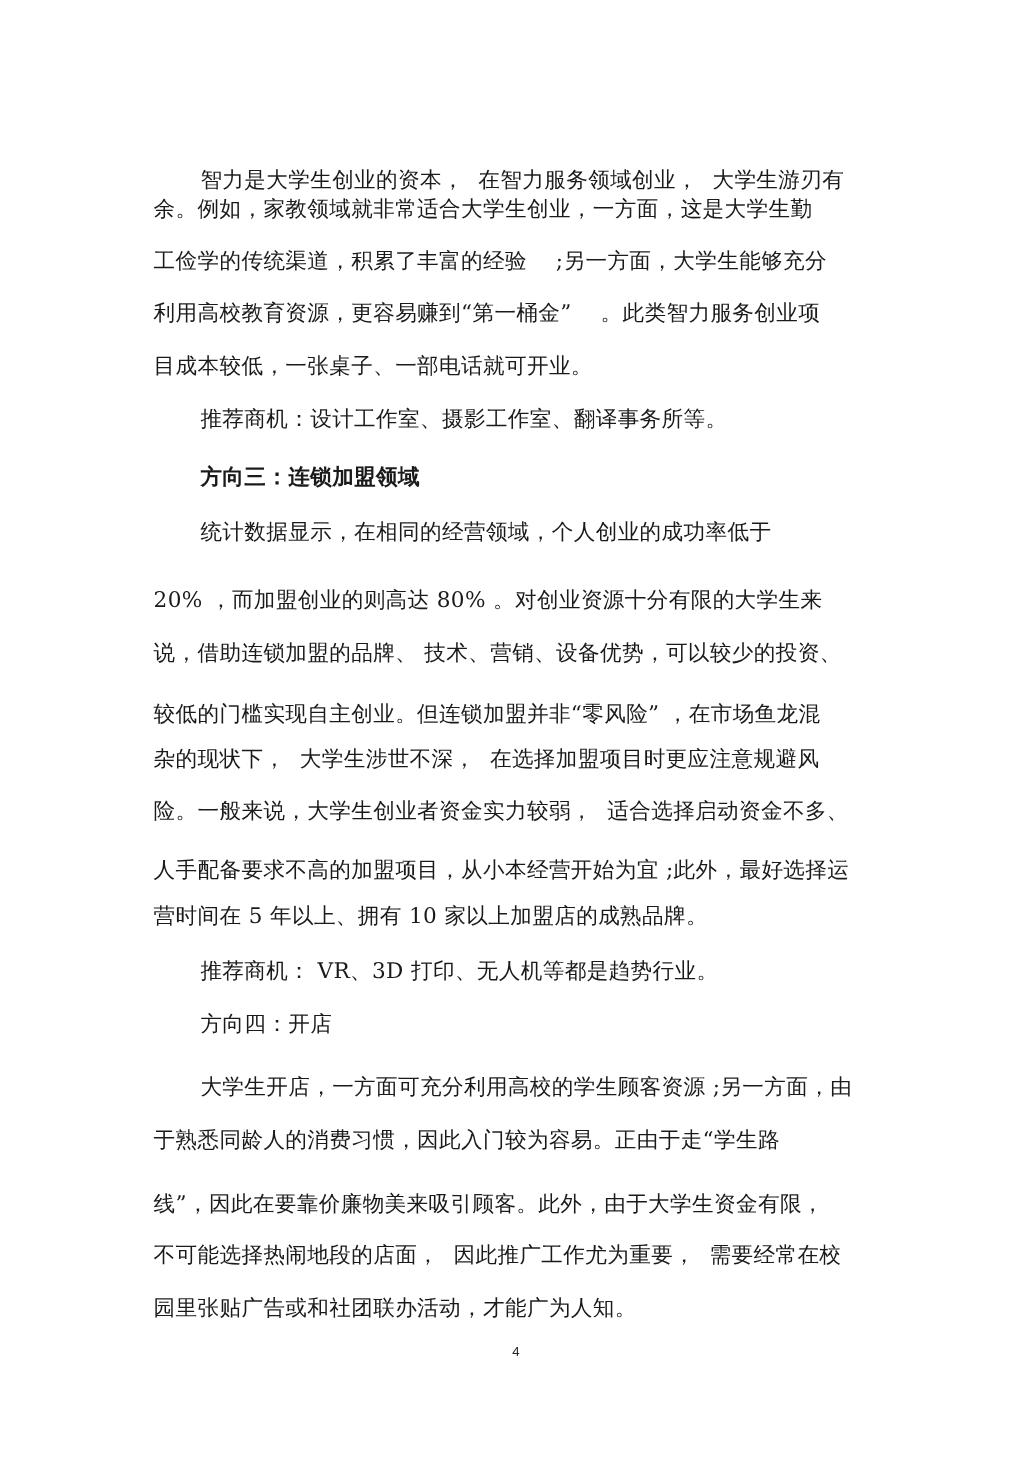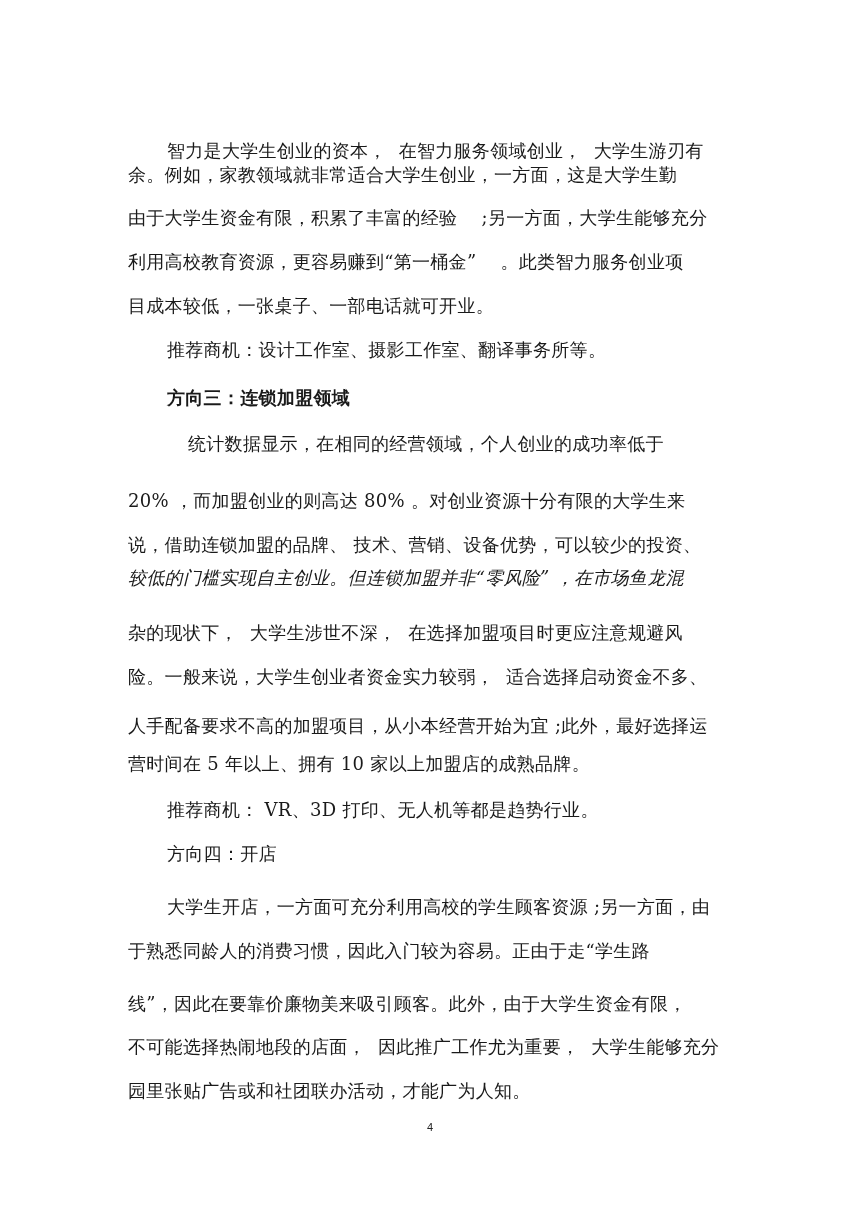--- a/index.html
+++ b/index.html
@@ -7,34 +7,34 @@
     .line { position: absolute; left: 128px; font-size: 18px; line-height: 24px; white-space: pre; letter-spacing: 0.3px; }
     .indent { left: 167px; }
     .page-num { position: absolute; top: 1121px; left: 0; width: 860px; text-align: center; font-family: "Liberation Sans", sans-serif; font-size: 11px; color: #222; }
   </style>
 </head>
 <body>
 
 <div id="page">
     <div class="line indent" style="top: 117px; margin-top: 22px;">智力是大学生创业的资本，  在智力服务领域创业，  大学生游刃有</div>
     <div class="line" style="top: 163px;">余。例如，家教领域就非常适合大学生创业，一方面，这是大学生勤</div>
-    <div class="line" style="top: 206px;">由于大学生资金有限，积累了丰富的经验    ;另一方面，大学生能够充分</div>
+    <div class="line" style="top: 206px;">工俭学的传统渠道，积累了丰富的经验    ;另一方面，大学生能够充分</div>
     <div class="line" style="top: 250px;">利用高校教育资源，更容易赚到“第一桶金”    。此类智力服务创业项</div>
     <div class="line" style="top: 294px;">目成本较低，一张桌子、一部电话就可开业。</div>
     <div class="line indent" style="top: 338px;">推荐商机：设计工作室、摄影工作室、翻译事务所等。</div>
     <div class="line indent" style="top: 386px; font-weight: bold;">方向三：连锁加盟领域</div>
-    <div class="line indent" style="top: 432px; margin-left: 21px;">统计数据显示，在相同的经营领域，个人创业的成功率低于</div>
+    <div class="line indent" style="top: 432px;">统计数据显示，在相同的经营领域，个人创业的成功率低于</div>
     <div class="line" style="top: 489px;">20% ，而加盟创业的则高达 80% 。对创业资源十分有限的大学生来</div>
     <div class="line" style="top: 533px;">说，借助连锁加盟的品牌、 技术、营销、设备优势，可以较少的投资、</div>
-    <div class="line" style="top: 566px; font-style: italic;">较低的门槛实现自主创业。但连锁加盟并非“零风险” ，在市场鱼龙混</div>
+    <div class="line" style="top: 584px;">较低的门槛实现自主创业。但连锁加盟并非“零风险” ，在市场鱼龙混</div>
     <div class="line" style="top: 621px;">杂的现状下，  大学生涉世不深，  在选择加盟项目时更应注意规避风</div>
     <div class="line" style="top: 665px;">险。一般来说，大学生创业者资金实力较弱，  适合选择启动资金不多、</div>
     <div class="line" style="top: 714px;">人手配备要求不高的加盟项目，从小本经营开始为宜 ;此外，最好选择运</div>
     <div class="line" style="top: 752px;">营时间在 5 年以上、拥有 10 家以上加盟店的成熟品牌。</div>
     <div class="line indent" style="top: 798px;">推荐商机： VR、3D 打印、无人机等都是趋势行业。</div>
     <div class="line indent" style="top: 842px;">方向四：开店</div>
     <div class="line indent" style="top: 895px;">大学生开店，一方面可充分利用高校的学生顾客资源 ;另一方面，由</div>
     <div class="line" style="top: 939px;">于熟悉同龄人的消费习惯，因此入门较为容易。正由于走“学生路</div>
     <div class="line" style="top: 992px;">线”，因此在要靠价廉物美来吸引顾客。此外，由于大学生资金有限，</div>
-    <div class="line" style="top: 1035px;">不可能选择热闹地段的店面，  因此推广工作尤为重要，  大学生能够充分</div>
+    <div class="line" style="top: 1035px;">不可能选择热闹地段的店面，  因此推广工作尤为重要，  需要经常在校</div>
     <div class="line" style="top: 1079px;">园里张贴广告或和社团联办活动，才能广为人知。</div>
   </div>
 <div class="page-num">4</div>
 
 </body></html>

